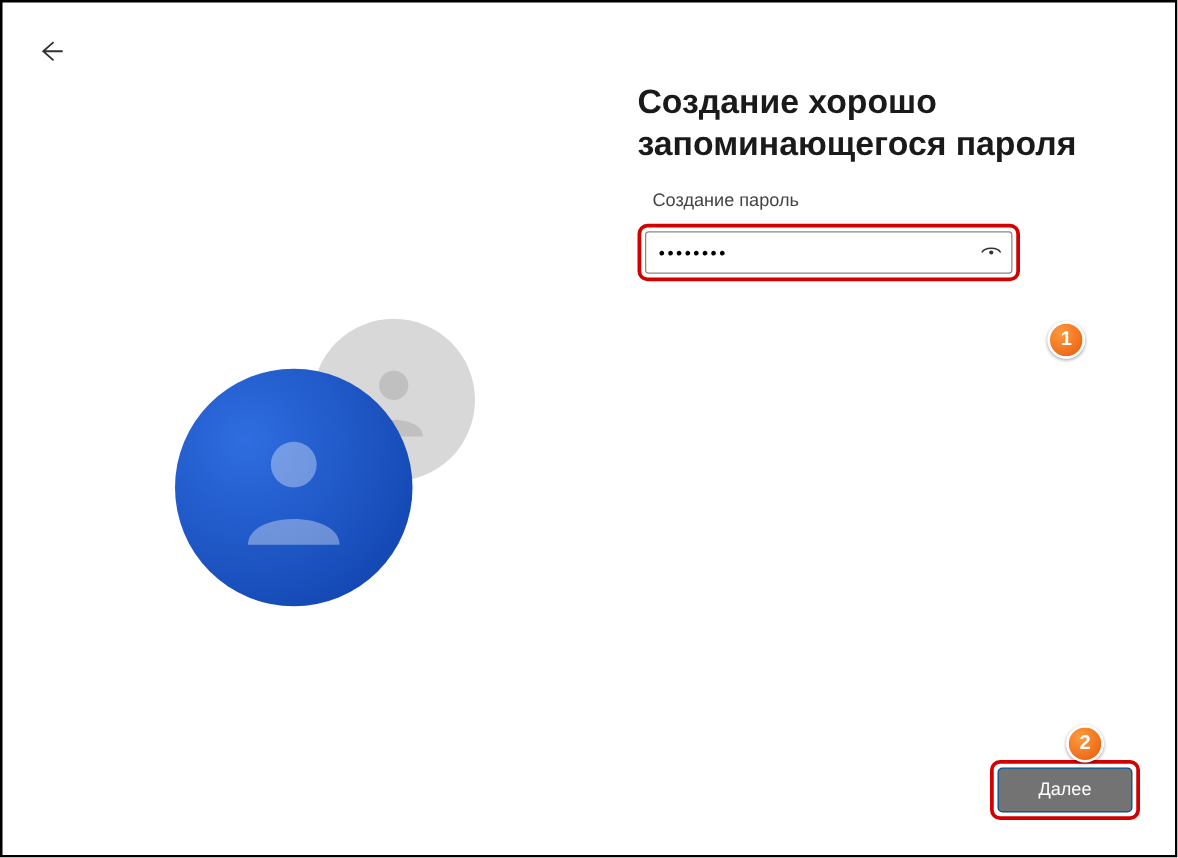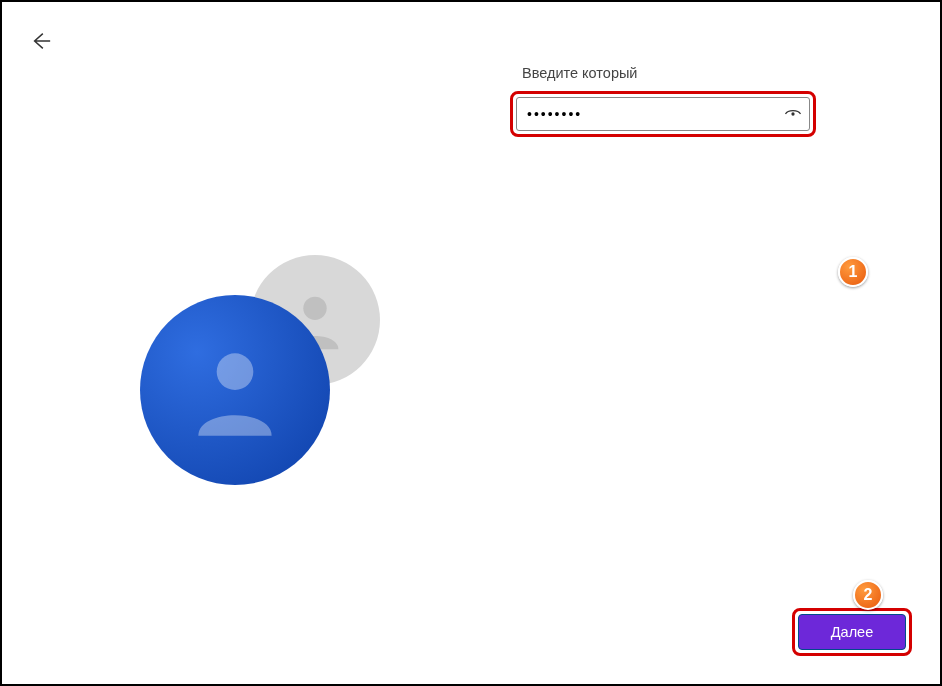--- a/index.html
+++ b/index.html
@@ -138,21 +138,21 @@
     .badge-2 { left: 853px; top: 580px; }
     .next-wrap {
       position: absolute;
       right: 30px;
       bottom: 30px;
       border: 3px solid #d40000;
       border-radius: 8px;
       padding: 3px;
     }
     .next-btn {
-      background: #6d28d9;
+      background: #737373;
       color: #fff;
       border: 1px solid #004b8c;
       border-radius: 4px;
       width: 108px;
       height: 36px;
       font-size: 14.5px;
       cursor: pointer;
       font-family: inherit;
     }
   </style>
@@ -174,22 +174,23 @@
   </div>
   <div class="avatar-front">
     <svg width="110" height="110" viewBox="0 0 24 24" class="person-icon-large">
       <circle cx="12" cy="8" r="4"></circle>
       <path d="M4 22 C4 16 20 16 20 22 Z"></path>
     </svg>
   </div>
 </div>
 
 <div class="content">
-
-  <div class="label">Введите который</div>
+  <h1 class="title">Создание хорошо запоминающегося пароля</h1>
+
+  <div class="label">Создание пароль</div>
   <div class="input-wrap">
     <input type="text" class="pw-input" value="••••••••" style="">
     <div class="reveal-btn">
       <svg viewBox="0 0 24 24" width="18" height="18">
         <path fill="none" stroke="currentColor" stroke-width="1.6" d="M2 12 C5 6 19 6 22 12"></path>
         <circle cx="12" cy="12" r="2.2" fill="currentColor"></circle>
       </svg>
     </div>
   </div>
 </div>

